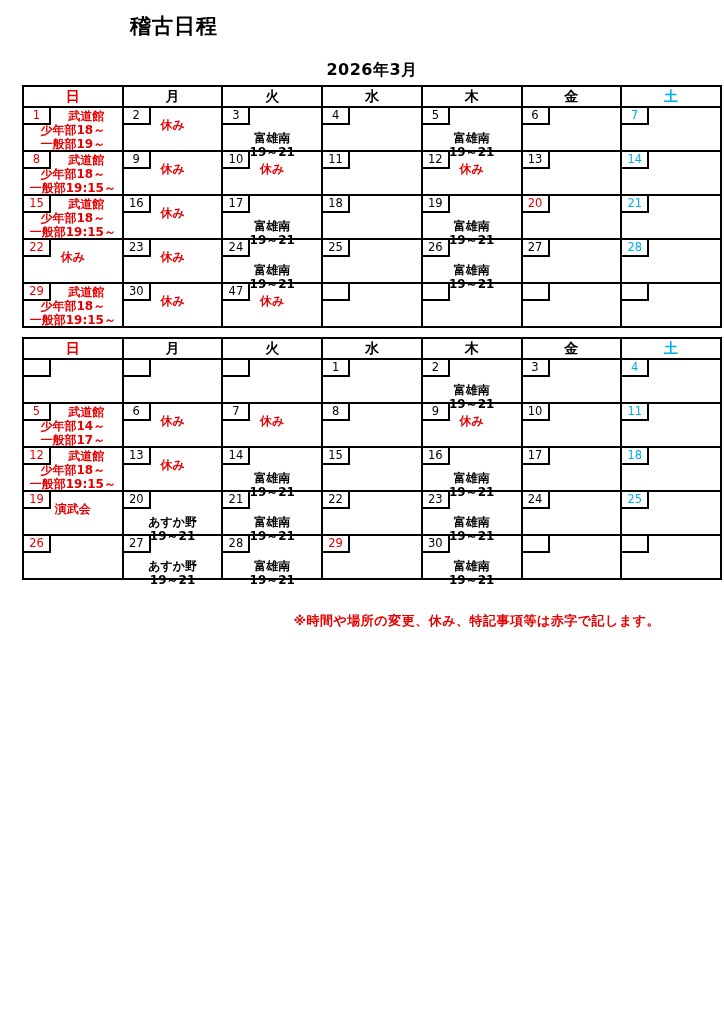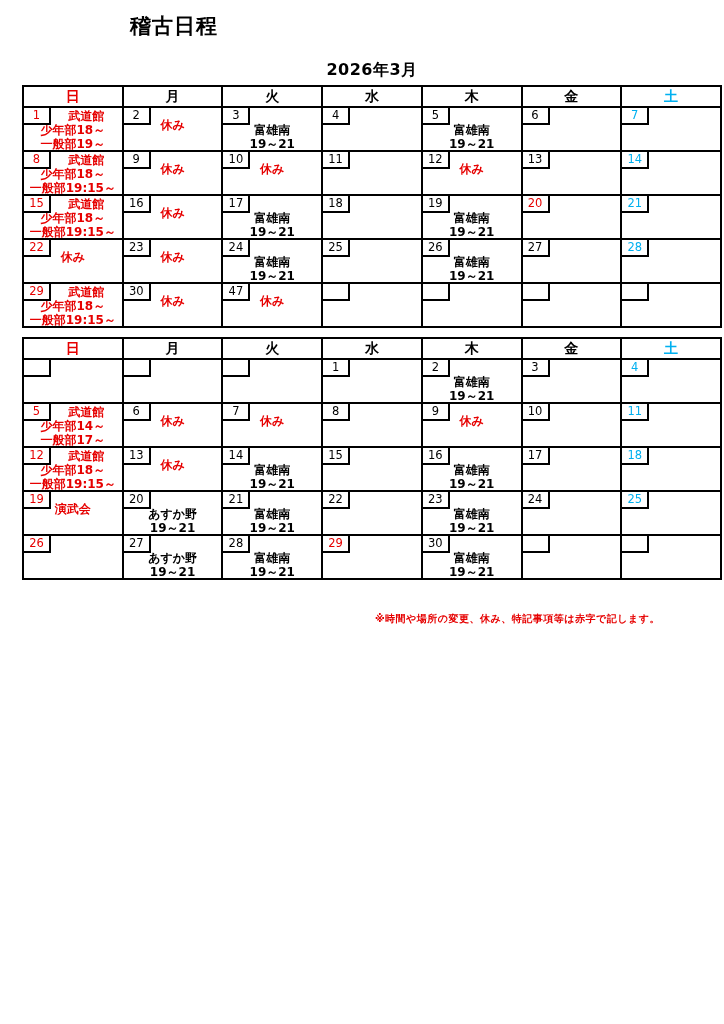--- a/index.html
+++ b/index.html
@@ -38,30 +38,30 @@
     font-size:11.5px; font-weight:normal; text-align:center; line-height:15px;
     background:#fff; z-index:2;
   }
   .content {
     position:absolute; left:0; right:0;
     font-size:12px; font-weight:bold; line-height:14px; text-align:center;
     z-index:1;
   }
   .content.hall  { top:1px; }
   .content.hall .line-0 { padding-left:27px;font-family:Liberation Serif, serif; }
-  .content.venue { top:15px; }
+  .content.venue { top:23px; }
   .content.rest, .content.event {
     top:0; bottom:8px; display:flex; align-items:center; justify-content:center;
   }
   .c-red  { color:#e60000; }
   .c-cyan { color:#00b0f0; }
   .c-black{ color:#000000; }
   .footnote {
     position:absolute; top:612px; right:64px;
-    font-size:10px; font-weight:bold; color:#e60000;
+    font-size:13px; font-weight:bold; color:#e60000;
     letter-spacing:0.5px;
   }
 </style>
 </head>
 <body>
 
 <div class="page">
   <h1 class="page-title">稽古日程</h1>
   <div class="calendars" id="calendars">
       <div class="month">

